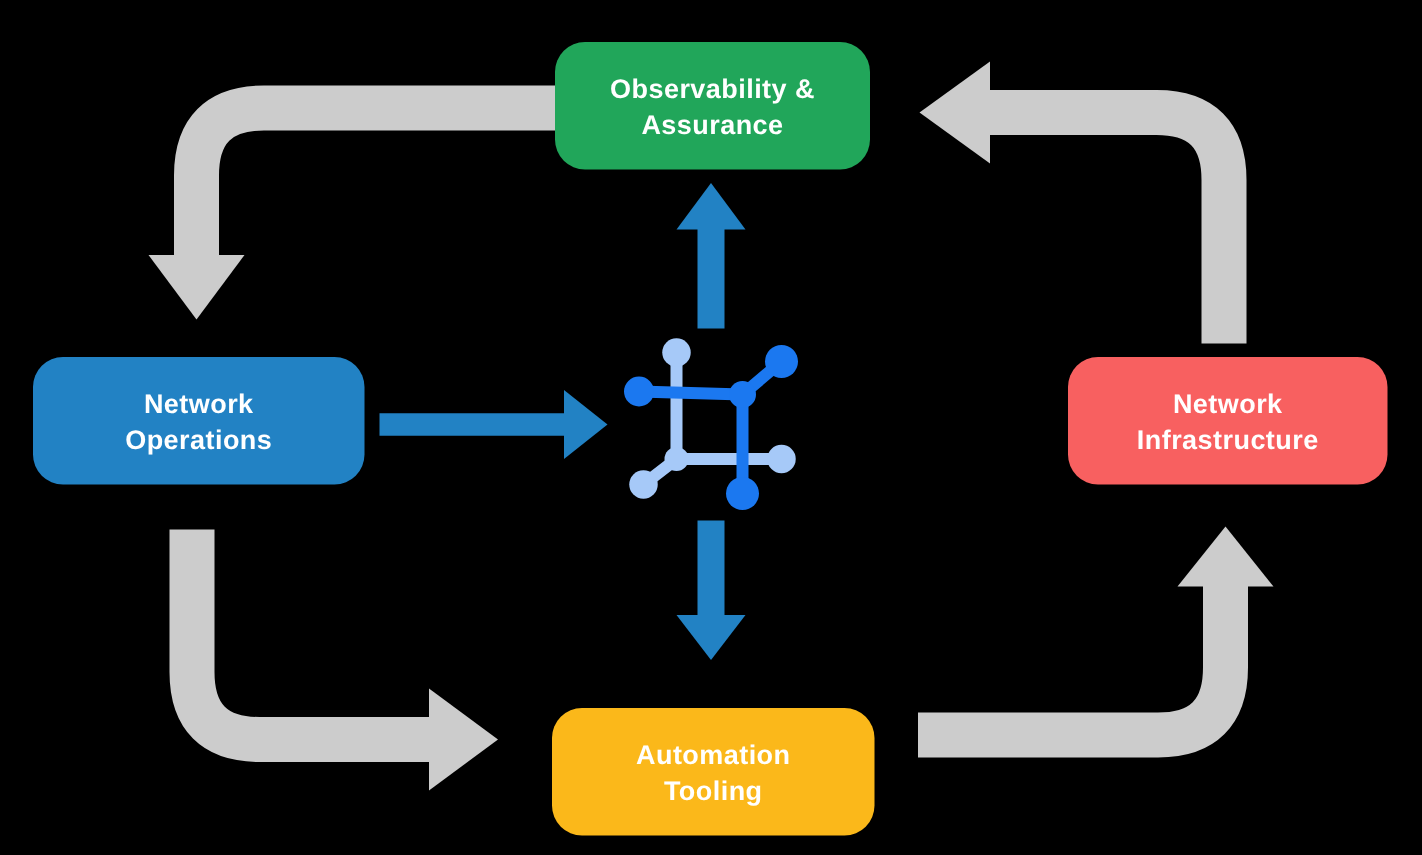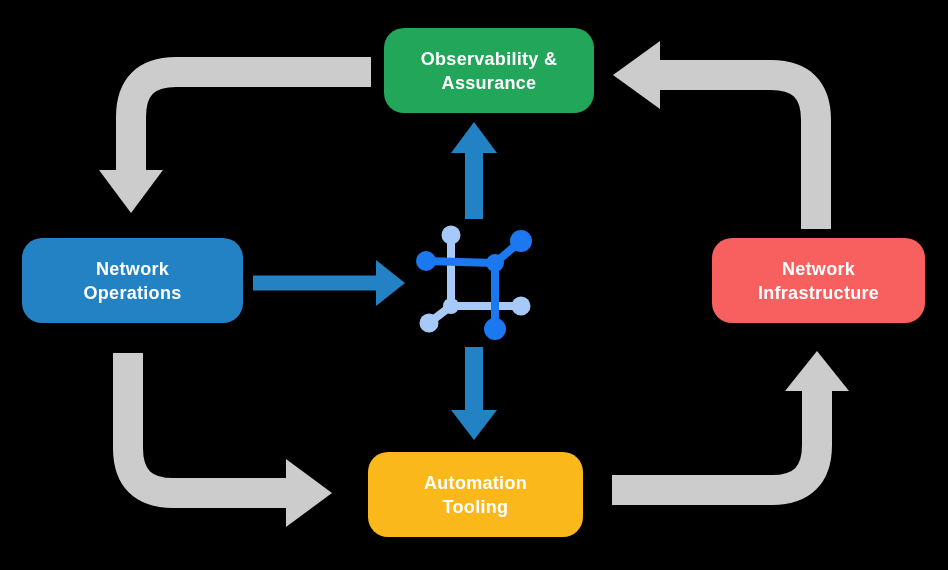--- a/index.html
+++ b/index.html
@@ -34,21 +34,21 @@
     font-size: 18px;
     line-height: 24px;
     font-weight: bold;
     letter-spacing: 0.3px;
     text-align: center;
     white-space: pre-line;
   }
   .node-observability { left: 370px; top: 28px;  width: 210px; height: 85px; }
   .node-operations    { left: 22px;  top: 238px; width: 221px; height: 85px; }
   .node-infrastructure{ left: 712px; top: 238px; width: 213px; height: 85px; }
-  .node-automation    { left: 368px; top: 452px; width: 215px; height: 85px; }
+  .node-automation    { left: 368px; top: 472px; width: 215px; height: 85px; }
 </style>
 </head>
 <body>
 
 <div class="canvas" style="background-color: rgb(0, 0, 0);">
 
   <svg class="layer-svg" viewBox="0 0 948 570">
 
     <g>
       <path d="M 371 72 L 176 72 Q 131 72 131 117 L 131 172" fill="none" stroke-width="30" stroke-linecap="butt" stroke="#cccccc"></path>
@@ -102,21 +102,21 @@
         <path d="M 495 263 L 521 241" stroke-width="8" fill="none"></path>
         <path d="M 495 263 L 495 329" stroke-width="8" fill="none"></path>
         <circle cx="426" cy="261" r="10" stroke="none"></circle>
         <circle cx="521" cy="241" r="11" stroke="none"></circle>
         <circle cx="495" cy="329" r="11" stroke="none"></circle>
         <circle cx="495" cy="263" r="9" stroke="none"></circle>
       </g>
     </g>
   </svg>
 
-  <div class="node node-observability" style="background-color: rgb(33, 166, 90); margin-left: 14px;">
+  <div class="node node-observability" style="background-color: rgb(33, 166, 90);">
     <span class="node-label">Observability &amp;
 Assurance</span>
   </div>
 
   <div class="node node-operations" style="background-color: rgb(34, 130, 196);">
     <span class="node-label">Network
 Operations</span>
   </div>
 
   <div class="node node-infrastructure" style="background-color: rgb(248, 96, 96);">

